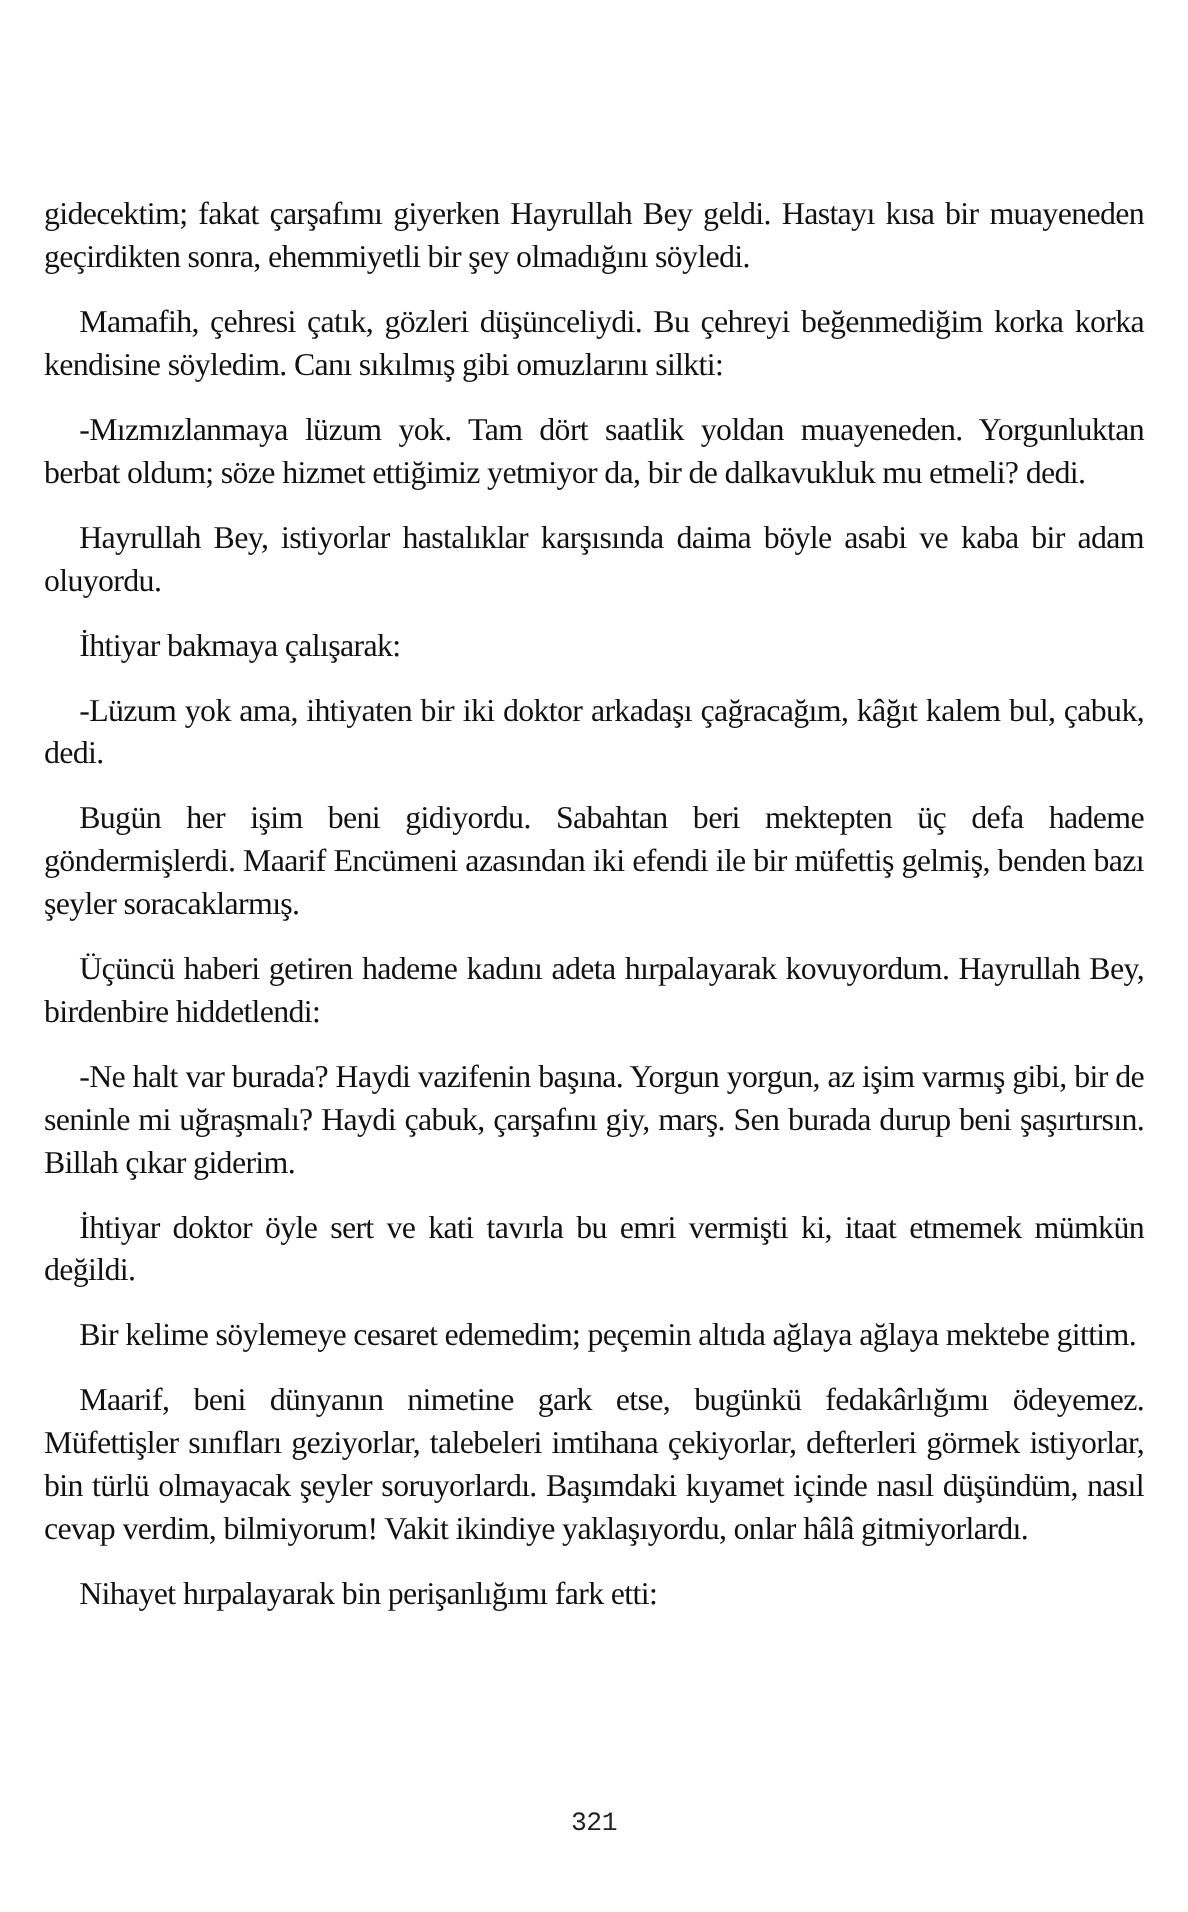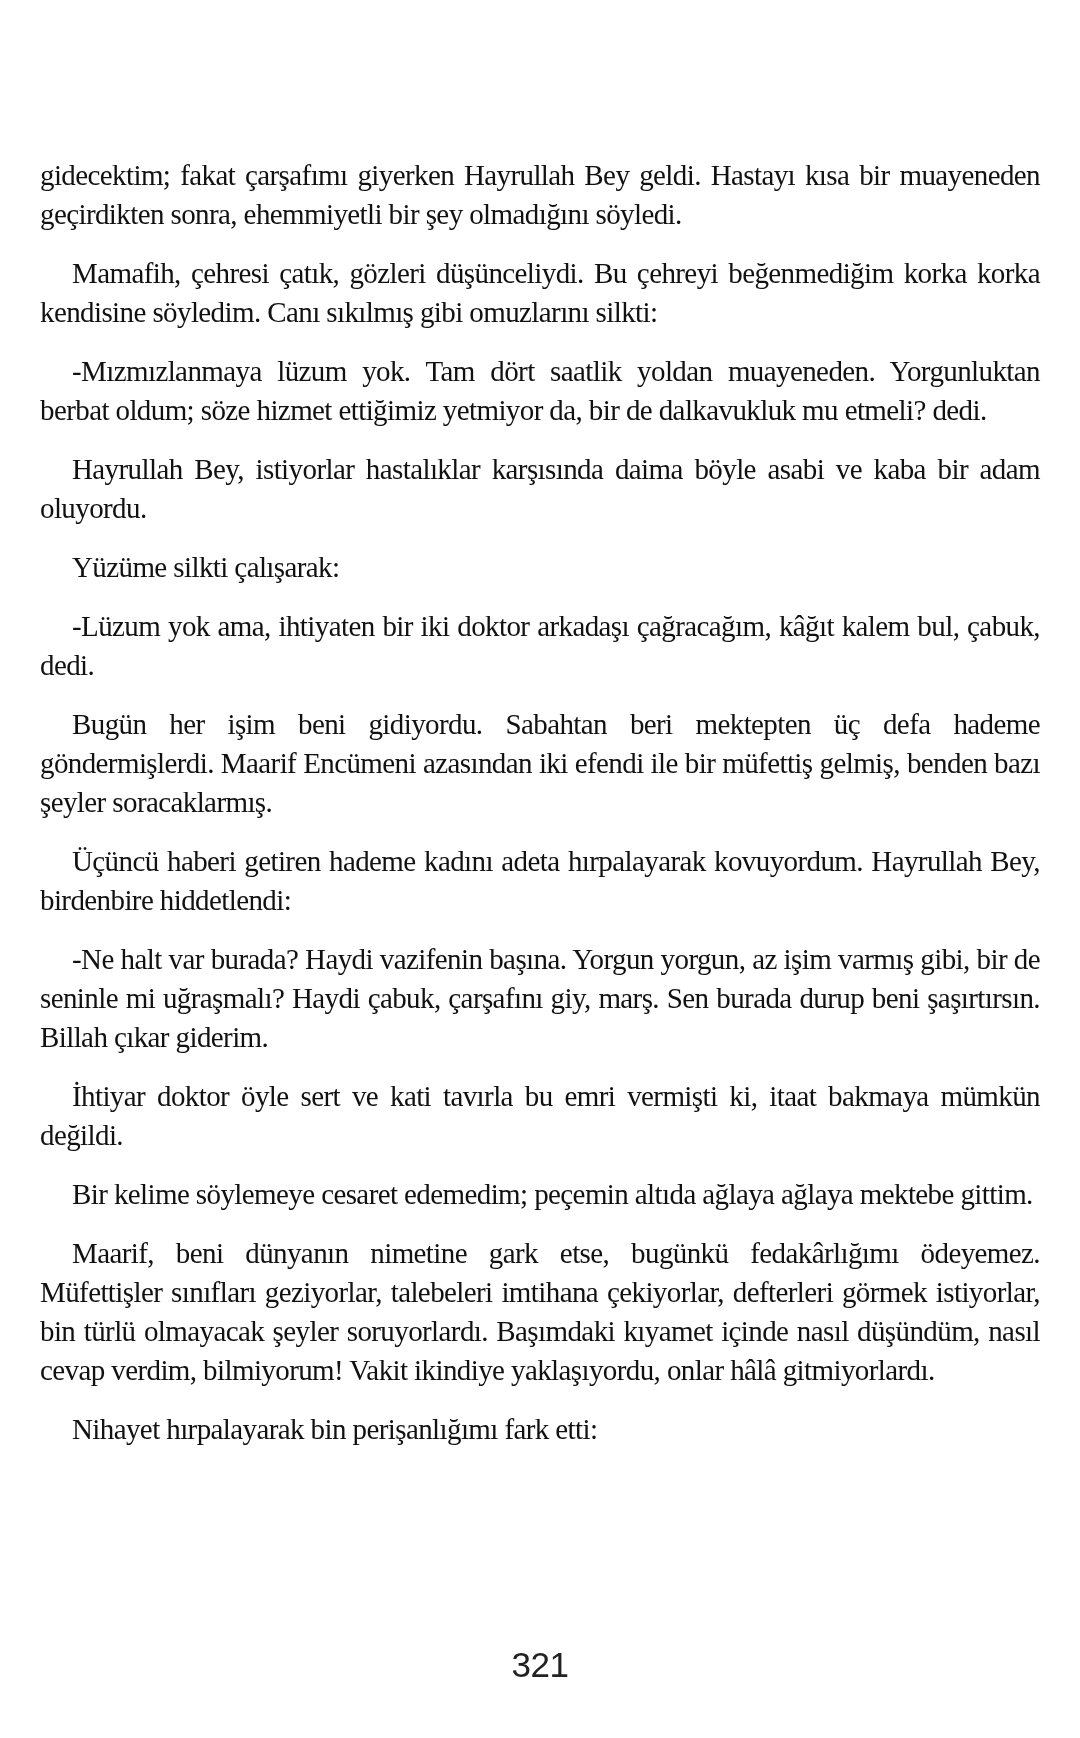--- a/index.html
+++ b/index.html
@@ -26,45 +26,46 @@
       word-spacing: 0px;
     }
     .para {
       margin: 0 0 20px 0;
       text-align: justify;
       text-align-last: left;
       text-indent: 32px;
     }
     .para.no-indent {
       text-indent: 0;
+      margin-top: 20px;
     }
     .page-number {
       position: absolute;
       left: 0;
       width: 1080px;
       top: 1645px;
       text-align: center;
-      font-family: Liberation Sans, sans-serif;
-      font-size: 35px;
+      font-family: Liberation Mono, monospace;
+      font-size: 24px;
       color: #222222;
       letter-spacing: -0.5px;
     }
   </style>
 </head>
 <body>
 
 <div class="page">
   <p class="para no-indent">gidecektim; fakat çarşafımı giyerken Hayrullah Bey geldi. Hastayı kısa bir muayeneden geçirdikten sonra, ehemmiyetli bir şey olmadığını söyledi.</p>
   <p class="para">Mamafih, çehresi çatık, gözleri düşünceliydi. Bu çehreyi beğenmediğim korka korka kendisine söyledim. Canı sıkılmış gibi omuzlarını silkti:</p>
   <p class="para">-Mızmızlanmaya lüzum yok. Tam dört saatlik yoldan muayeneden. Yorgunluktan berbat oldum; söze hizmet ettiğimiz yetmiyor da, bir de dalkavukluk mu etmeli? dedi.</p>
   <p class="para">Hayrullah Bey, istiyorlar hastalıklar karşısında daima böyle asabi ve kaba bir adam oluyordu.</p>
-  <p class="para">Yüzüme silkti çalışarak:</p>
+  <p class="para">İhtiyar bakmaya çalışarak:</p>
   <p class="para">-Lüzum yok ama, ihtiyaten bir iki doktor arkadaşı çağracağım, kâğıt kalem bul, çabuk, dedi.</p>
   <p class="para">Bugün her işim beni gidiyordu. Sabahtan beri mektepten üç defa hademe göndermişlerdi. Maarif Encümeni azasından iki efendi ile bir müfettiş gelmiş, benden bazı şeyler soracaklarmış.</p>
   <p class="para">Üçüncü haberi getiren hademe kadını adeta hırpalayarak kovuyordum. Hayrullah Bey, birdenbire hiddetlendi:</p>
   <p class="para">-Ne halt var burada? Haydi vazifenin başına. Yorgun yorgun, az işim varmış gibi, bir de seninle mi uğraşmalı? Haydi çabuk, çarşafını giy, marş. Sen burada durup beni şaşırtırsın. Billah çıkar giderim.</p>
-  <p class="para">İhtiyar doktor öyle sert ve kati tavırla bu emri vermişti ki, itaat bakmaya mümkün değildi.</p>
+  <p class="para">İhtiyar doktor öyle sert ve kati tavırla bu emri vermişti ki, itaat etmemek mümkün değildi.</p>
   <p class="para">Bir kelime söylemeye cesaret edemedim; peçemin altıda ağlaya ağlaya mektebe gittim.</p>
   <p class="para">Maarif, beni dünyanın nimetine gark etse, bugünkü fedakârlığımı ödeyemez. Müfettişler sınıfları geziyorlar, talebeleri imtihana çekiyorlar, defterleri görmek istiyorlar, bin türlü olmayacak şeyler soruyorlardı. Başımdaki kıyamet içinde nasıl düşündüm, nasıl cevap verdim, bilmiyorum! Vakit ikindiye yaklaşıyordu, onlar hâlâ gitmiyorlardı.</p>
   <p class="para">Nihayet hırpalayarak bin perişanlığımı fark etti:</p>
 </div>
 
 <div class="page-number">321</div>
 
 </body></html>

